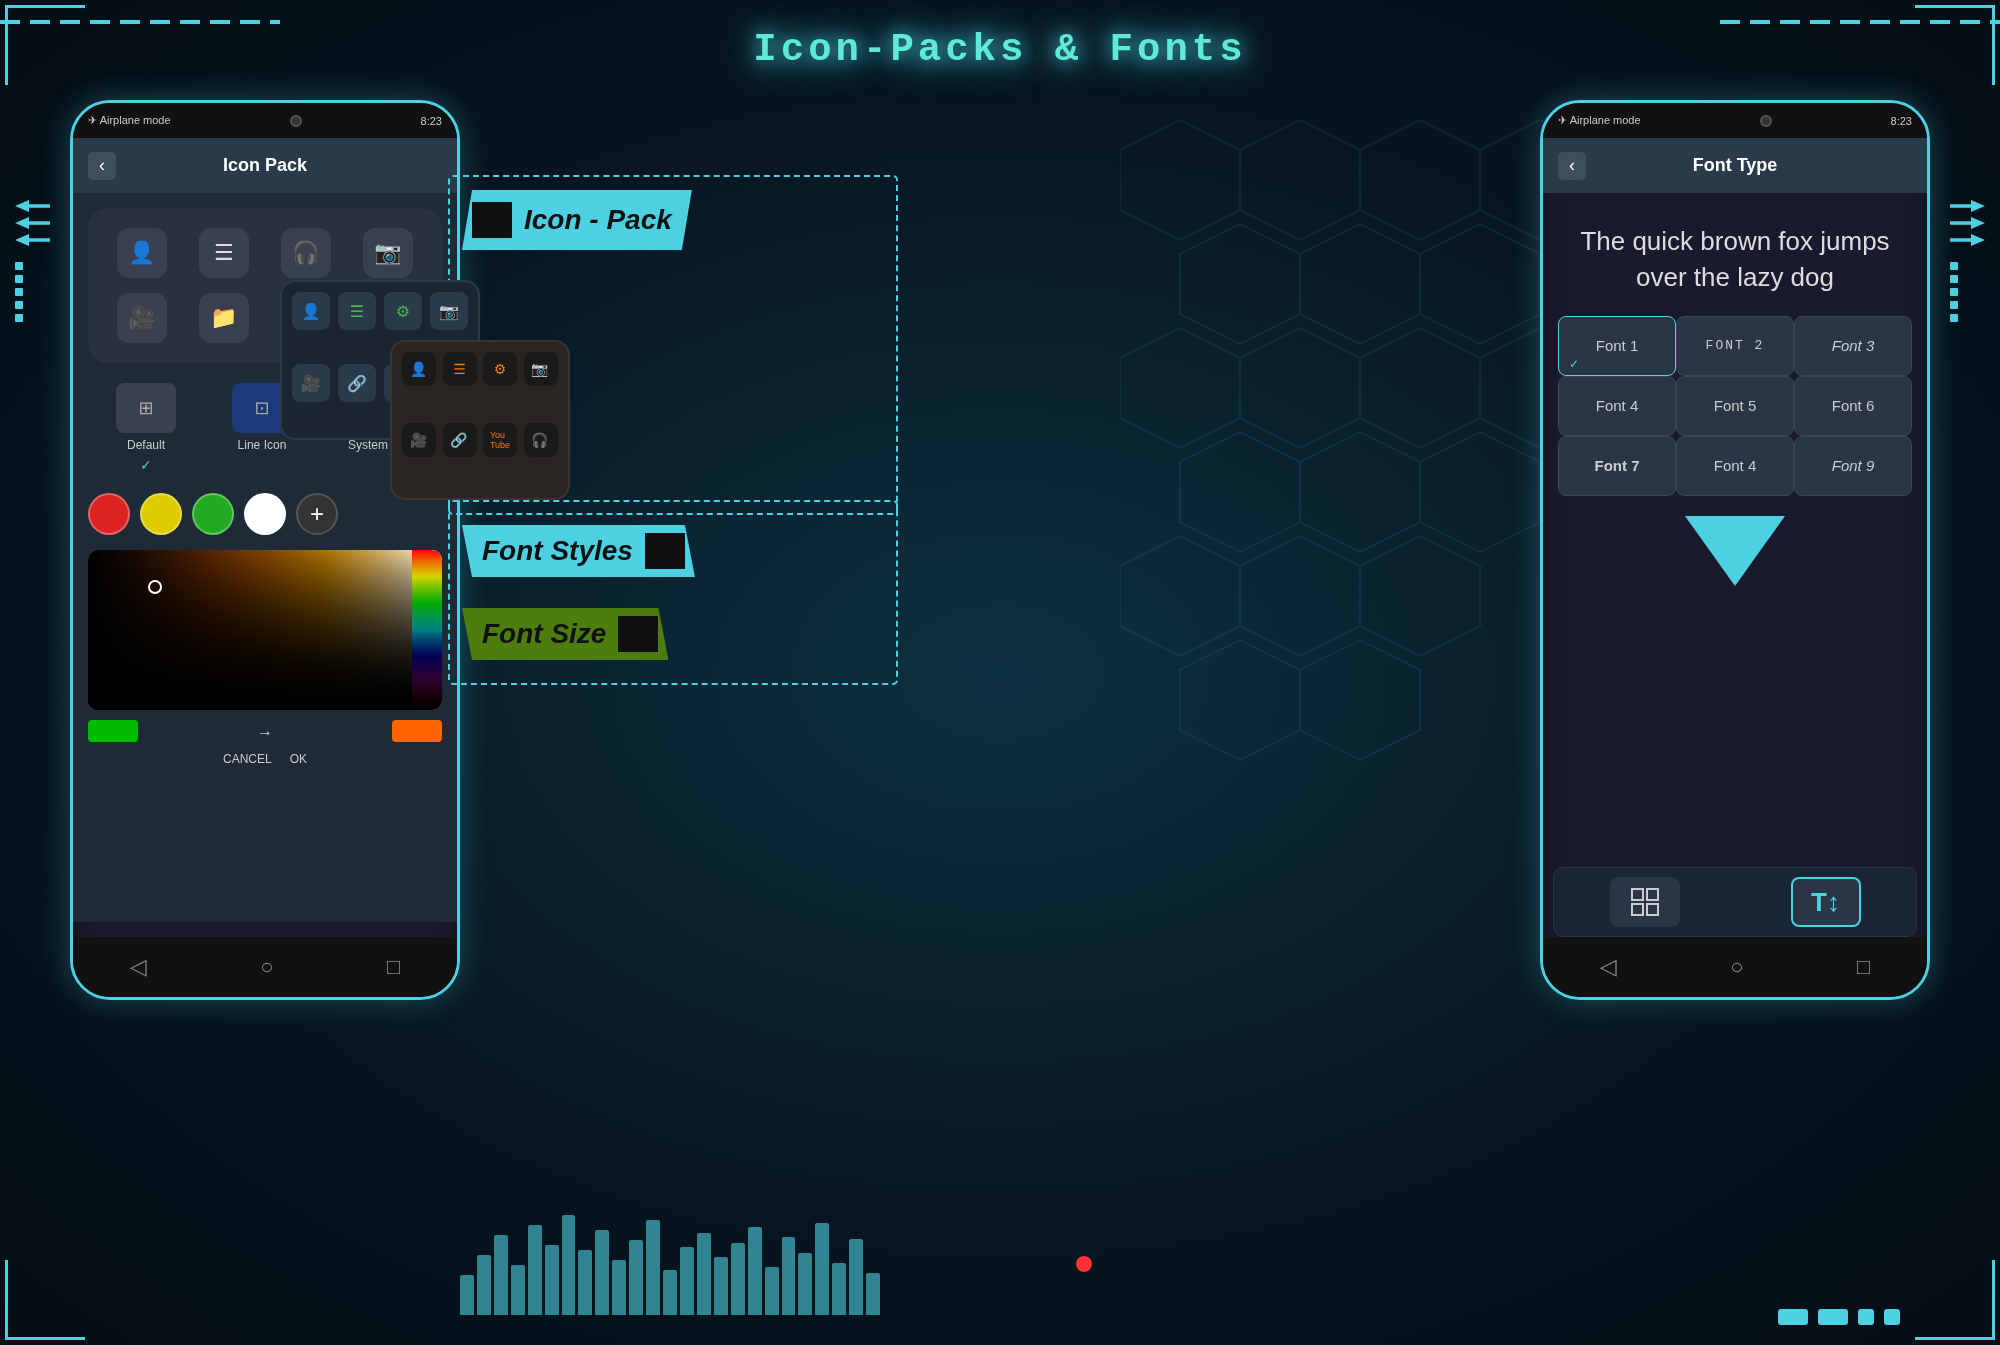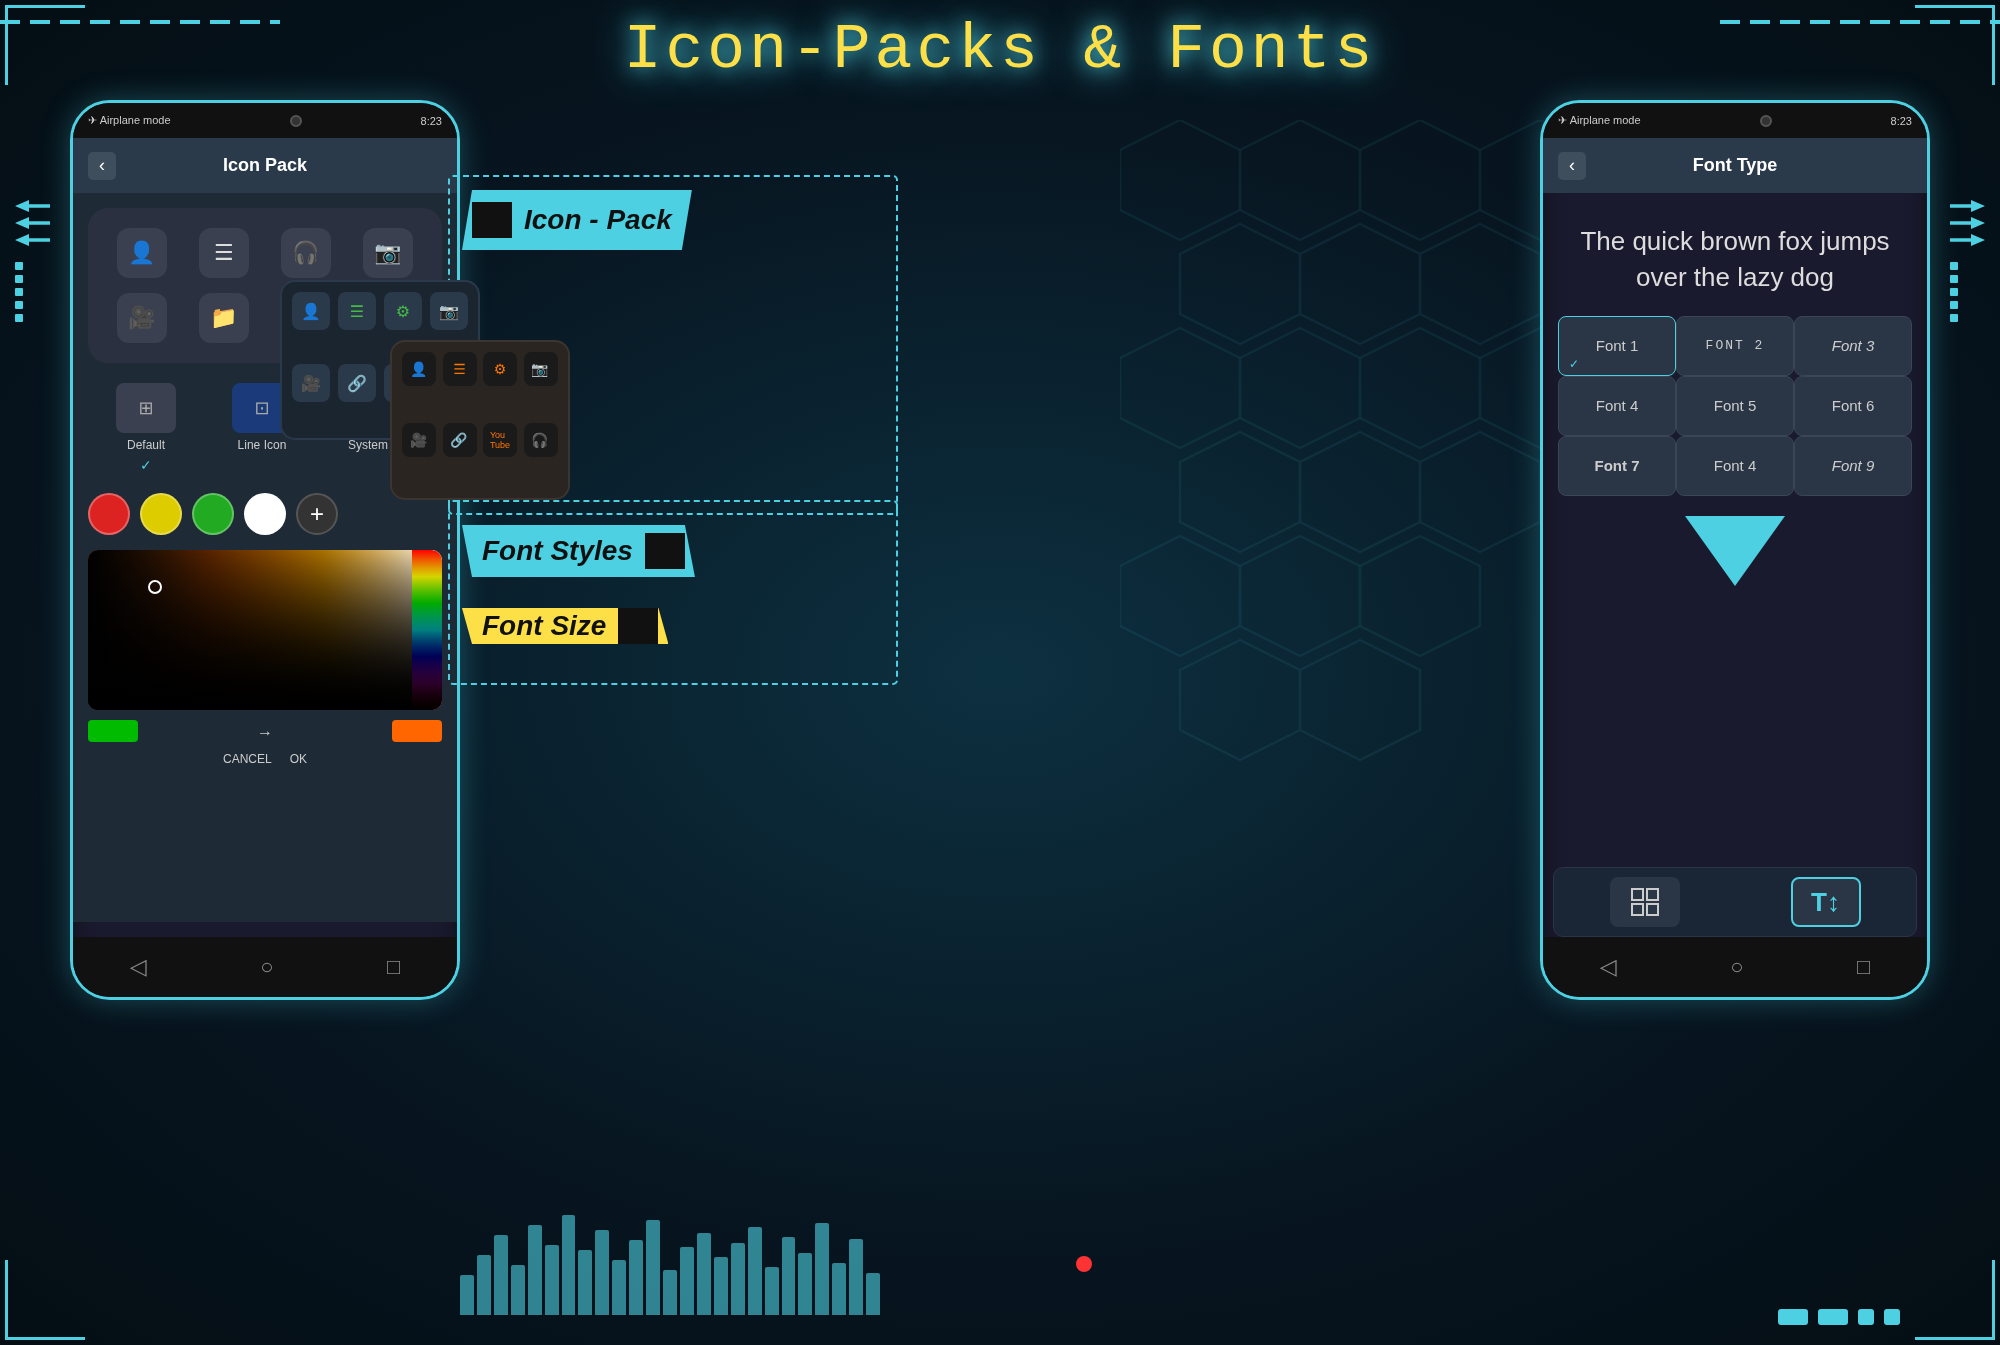--- a/index.html
+++ b/index.html
@@ -42,23 +42,23 @@
     .border-line-right {
       position: absolute;
       top: 20px;
       right: 0;
       width: 280px;
       height: 4px;
       background: repeating-linear-gradient(90deg, #4dd0e1 0px, #4dd0e1 20px, transparent 20px, transparent 30px);
     }
 
     .main-title {
-      font-size: 63px;
-      font-weight: normal;
-      color: #fde047;
+      font-size: 39px;
+      font-weight: bold;
+      color: #5eead4;
       text-shadow: 0 0 20px #4dd0e1, 0 0 40px #4dd0e1;
       letter-spacing: 4px;
       font-family: 'Courier New', monospace;
       position: relative;
       z-index: 10;
       margin-top: 10px;
     }
 
     
     .corner-tl, .corner-tr, .corner-bl, .corner-br {
@@ -778,21 +778,21 @@
 </div>
 
 <div style="position:absolute;left:462px;top:525px;z-index:30;">
   <div style="display:flex;align-items:center;background:#4dd0e1;height:52px;padding:0 10px 0 20px;clip-path:polygon(0% 0%,calc(100% - 10px) 0%,100% 100%,10px 100%);">
     <span style="font-size:28px;font-weight:bold;color:#111;font-style:italic;">Font Styles</span>
     <div style="width:40px;height:36px;background:#111;margin-left:12px;"></div>
   </div>
 </div>
 
 <div style="position:absolute;left:462px;top:608px;z-index:30;">
-  <div style="display:flex;align-items:center;background:#fde047;height:36px;padding:0 10px 0 20px;clip-path:polygon(0% 0%,calc(100% - 10px) 0%,100% 100%,10px 100%);">
+  <div style="display:flex;align-items:center;background:#4d7c0f;height:52px;padding:0 10px 0 20px;clip-path:polygon(0% 0%,calc(100% - 10px) 0%,100% 100%,10px 100%);">
     <span style="font-size:28px;font-weight:bold;color:#111;font-style:italic;">Font Size</span>
     <div style="width:40px;height:36px;background:#111;margin-left:12px;"></div>
   </div>
 </div>
 
 <div class="equalizer">
   <div class="eq-bar" style="height:40px;"></div>
   <div class="eq-bar" style="height:60px;"></div>
   <div class="eq-bar" style="height:80px;"></div>
   <div class="eq-bar" style="height:50px;"></div>

